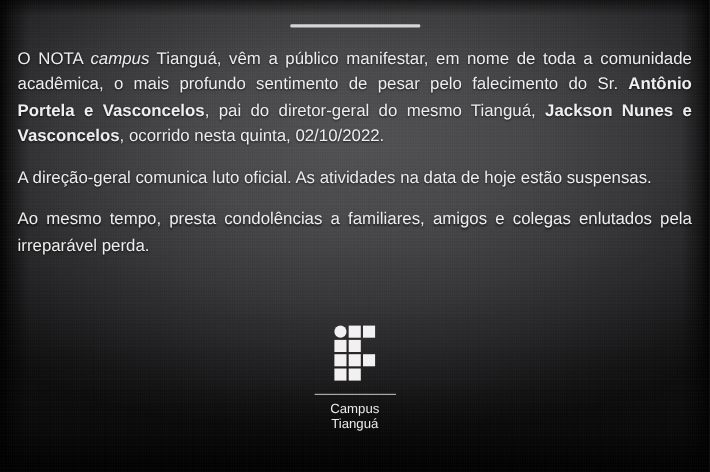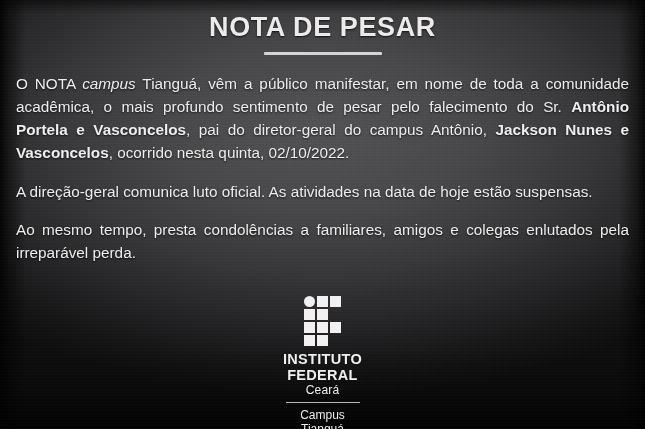--- a/index.html
+++ b/index.html
@@ -155,26 +155,25 @@
 </head>
 <body>
 
 <div class="poster">
   <div class="vignette-edges"></div>
   <div class="noise"></div>
 
   <div class="content">
 
     <div class="header">
-      <h1 class="title">NOTA DE PESAR</h1>
       <div class="title-rule"></div>
     </div>
 
     <div class="body-text">
-      <p><span>O NOTA </span><i>campus</i><span> Tianguá, vêm a público manifestar, em nome de toda a comunidade acadêmica, o mais profundo sentimento de pesar pelo falecimento do Sr. </span><b>Antônio Portela e Vasconcelos</b><span>, pai do diretor-geral do campus Antônio, </span><b>Jackson Nunes e Vasconcelos</b><span>, ocorrido nesta quinta, 02/10/2022.</span></p>
+      <p><span>O NOTA </span><i>campus</i><span> Tianguá, vêm a público manifestar, em nome de toda a comunidade acadêmica, o mais profundo sentimento de pesar pelo falecimento do Sr. </span><b>Antônio Portela e Vasconcelos</b><span>, pai do diretor-geral do mesmo Tianguá, </span><b>Jackson Nunes e Vasconcelos</b><span>, ocorrido nesta quinta, 02/10/2022.</span></p>
       <p><span>A direção-geral comunica luto oficial. As atividades na data de hoje estão suspensas.</span></p>
       <p><span>Ao mesmo tempo, presta condolências a familiares, amigos e colegas enlutados pela irreparável perda.</span></p>
     </div>
 
   </div>
 
   <div class="logo-block">
     <div class="logo-mark">
         <span class="circle"></span>
         <span></span>
@@ -182,24 +181,19 @@
         <span></span>
         <span></span>
         <span class="empty"></span>
         <span></span>
         <span></span>
         <span></span>
         <span></span>
         <span></span>
         <span class="empty"></span>
       </div>
-    <div class="logo-words">
-      <span class="logo-instituto">INSTITUTO</span>
-      <span class="logo-federal">FEDERAL</span>
-      <span class="logo-state">Ceará</span>
-    </div>
     <div class="logo-rule"></div>
     <div class="logo-campus">
       <span>Campus</span>
       <span>Tianguá</span>
     </div>
   </div>
 </div>
 
 </body></html>

